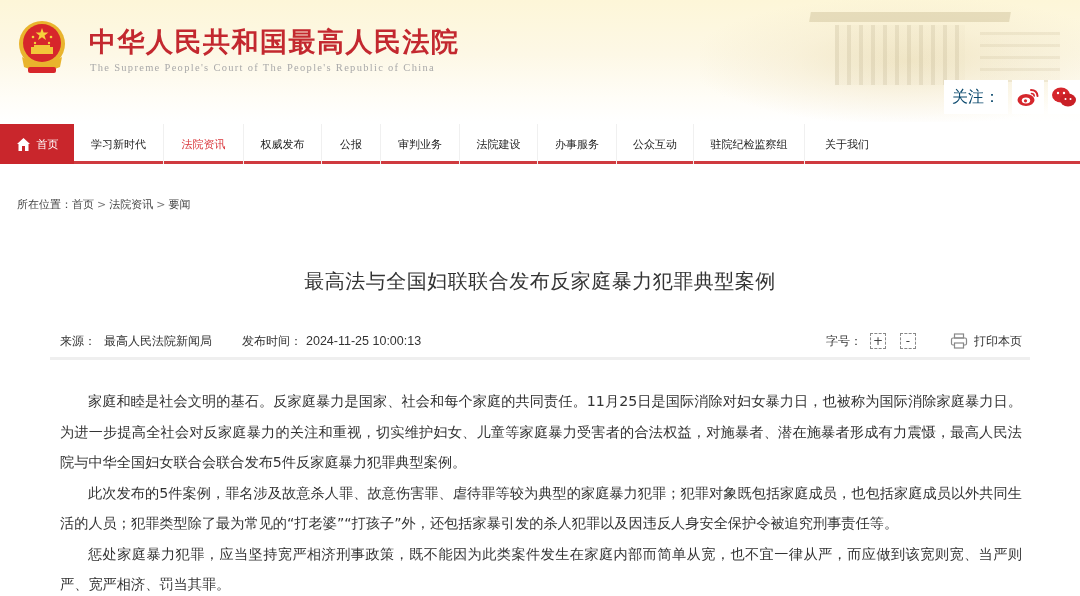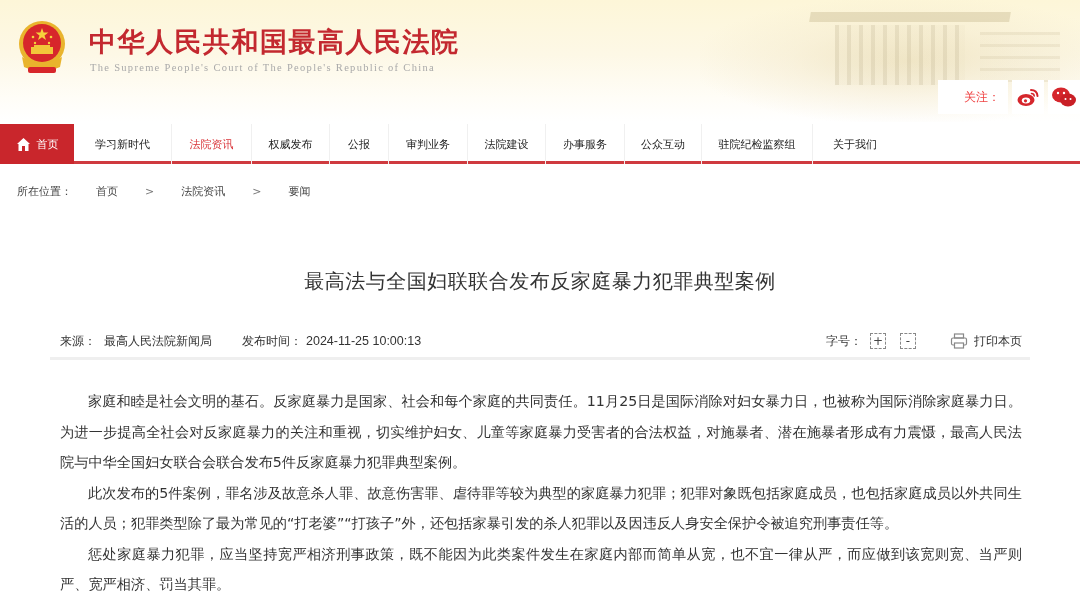--- a/index.html
+++ b/index.html
@@ -18,31 +18,31 @@
   }
   .bldg .roof { position: absolute; left: 110px; top: 12px; width: 200px; height: 10px; background: rgba(205,190,150,0.45); transform: skewX(-10deg); }
   .bldg .cols { position: absolute; left: 135px; top: 25px; width: 130px; height: 60px;
     background: repeating-linear-gradient(90deg, rgba(200,188,155,0.35) 0 4px, rgba(235,225,195,0.2) 4px 12px); }
   .bldg .wing { position: absolute; left: 280px; top: 32px; width: 80px; height: 50px;
     background: repeating-linear-gradient(180deg, rgba(210,198,165,0.3) 0 3px, rgba(240,232,205,0.2) 3px 12px); }
   .emblem { position: absolute; left: 16px; top: 19px; width: 52px; height: 58px; }
   .site-title { position: absolute; left: 89px; top: 24px; font-size: 27px; font-weight: bold; color: #c3282f; letter-spacing: 1.5px; white-space: nowrap; font-family: Liberation Mono, monospace; }
   .site-sub { position: absolute; left: 90px; top: 62px; font-size: 10.5px; color: #a9a9a9; letter-spacing: 1.3px; white-space: nowrap; font-family: Liberation Serif, serif; }
   .follow { position: absolute; right: 0; top: 80px; height: 34px; display: flex; align-items: center; gap: 4px; }
-  .follow-label { background: #fff; height: 34px; line-height: 34px; padding: 0 8px 0 26px; font-size: 12px; color: #ef4444; }
+  .follow-label { background: #fff; height: 34px; line-height: 34px; padding: 0 8px 0 8px; font-size: 16px; color: #0c4a6e; }
   .follow-btn { width: 32px; height: 34px; background: #fff; display: flex; align-items: center; justify-content: center; cursor: pointer; }
 
   
   .nav { position: absolute; left: 0; top: 124px; width: 1080px; height: 40px; background: #fff; border-bottom: 3px solid #cf3a3f; display: flex; }
   .nav-item { height: 40px; display: flex; align-items: center; justify-content: center; font-size: 11px; color: #222; border-right: 1px solid #f0f0f0; cursor: pointer; white-space: nowrap; }
   .nav-item.home { background: #c9262c; color: #fff; width: 74px; gap: 6px; border-right: none; }
   .nav-item.active { color: #d9353a; }
 
   
-  .breadcrumb { position: absolute; left: 17px; top: 184px; font-size: 11px; color: #444; display: flex; gap: 24px; align-items: center; }
+  .breadcrumb { position: absolute; left: 17px; top: 197px; font-size: 11px; color: #444; display: flex; gap: 0; align-items: center; }
   .breadcrumb .sep { color: #777; margin: 0 3px; }
   .breadcrumb a { color: #444; text-decoration: none; cursor: pointer; }
 
   
   .article-title { position: absolute; left: 0; width: 1080px; top: 268px; text-align: center; font-size: 20px; color: #333; letter-spacing: 0.5px; }
   .meta { position: absolute; left: 60px; top: 329px; width: 962px; height: 24px; display: flex; align-items: center; font-size: 12px; color: #333; }
   .meta .src-label { }
   .meta .src-val { margin-left: 8px; }
   .meta .time-label { margin-left: 30px; }
   .meta .time-val { margin-left: 4px; font-family: "Liberation Sans", sans-serif; font-size: 12.5px; }
@@ -106,21 +106,21 @@
 </div>
 
 <nav class="nav">
   <div class="nav-item home" style="width:74px">
     <svg width="15" height="15" viewBox="0 0 15 15">
       <polygon points="7.5,1 14,7 12.5,7 12.5,14 2.5,14 2.5,7 1,7" fill="#fff"></polygon>
       <rect x="6" y="9" width="3" height="5" fill="#c9262c"></rect>
     </svg>
     <span>首页</span>
   </div>
-  <div class="nav-item" style="width:98px">学习新时代</div>
+  <div class="nav-item" style="width:90px">学习新时代</div>
   <div class="nav-item active" style="width:80px">法院资讯</div>
   <div class="nav-item" style="width:78px">权威发布</div>
   <div class="nav-item" style="width:59px">公报</div>
   <div class="nav-item" style="width:79px">审判业务</div>
   <div class="nav-item" style="width:78px">法院建设</div>
   <div class="nav-item" style="width:79px">办事服务</div>
   <div class="nav-item" style="width:77px">公众互动</div>
   <div class="nav-item" style="width:111px">驻院纪检监察组</div>
   <div class="nav-item" style="width:84px;border-right:none">关于我们</div>
 </nav>

